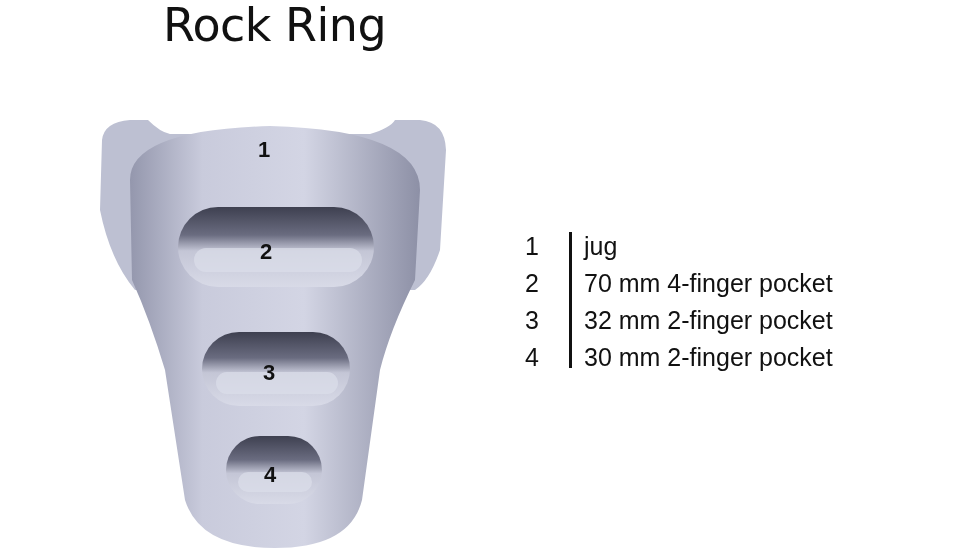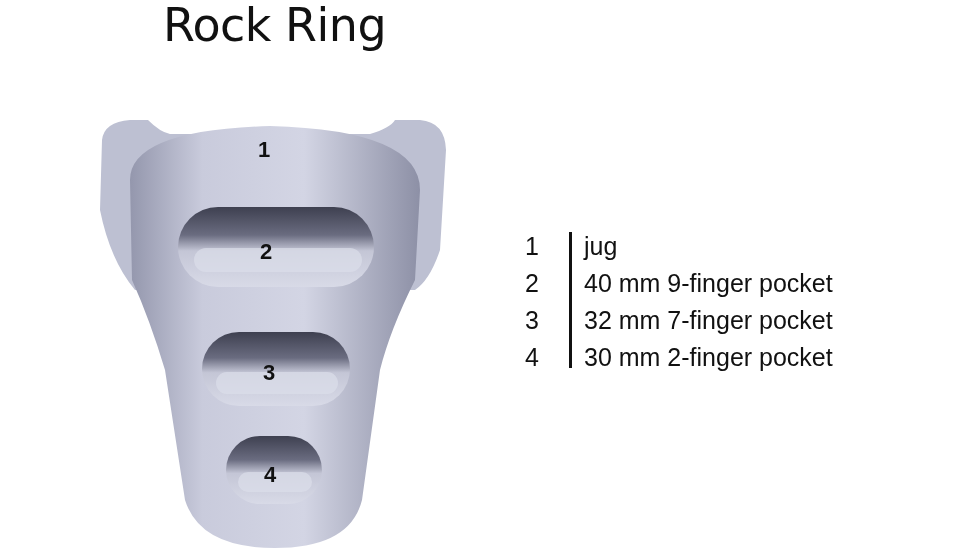--- a/index.html
+++ b/index.html
@@ -57,23 +57,23 @@
 </div>
 
 <div class="legend">
   <div class="bar"></div>
   <div class="row">
     <span class="k">1</span>
     <span>jug</span>
   </div>
   <div class="row">
     <span class="k">2</span>
-    <span>40 mm 9-finger pocket</span>
+    <span>70 mm 4-finger pocket</span>
   </div>
   <div class="row">
     <span class="k">3</span>
-    <span>32 mm 7-finger pocket</span>
+    <span>32 mm 2-finger pocket</span>
   </div>
   <div class="row">
     <span class="k">4</span>
     <span>30 mm 2-finger pocket</span>
   </div>
 </div>
 
 </body></html>

